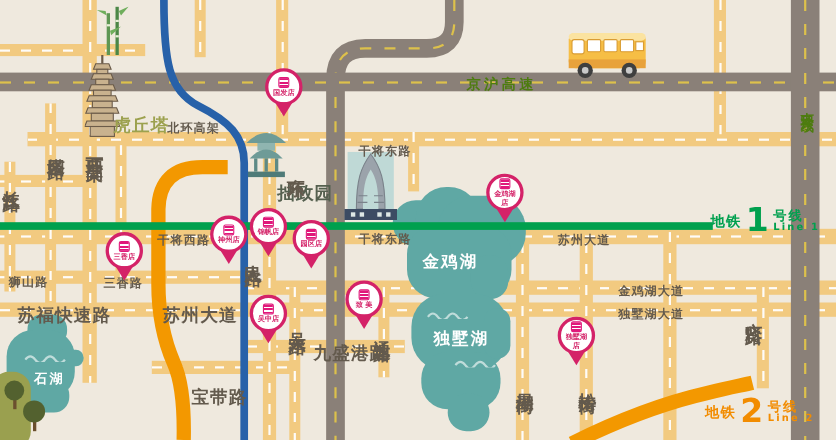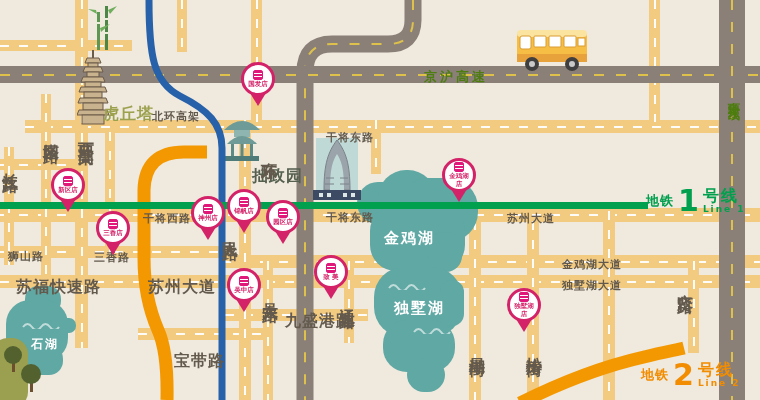--- a/index.html
+++ b/index.html
@@ -32,21 +32,21 @@
   .rl.v{writing-mode:vertical-rl;letter-spacing:2px;}
   .rl.white{color:#4d7c0f;}
   .rl.olive{color:#9CA14E;}
   .rl.small{font-size:16px;}
 
   
   .mlabel{position:absolute;display:flex;align-items:center;gap:4px;font-weight:bold;}
   .mlabel .cn{font-size:13px;letter-spacing:1px;}
   .mlabel .num{font-size:30px;line-height:1;}
   .mlabel .col{display:flex;flex-direction:column;line-height:1.05;}
-  .mlabel .suf{font-size:16px;letter-spacing:2px;}
+  .mlabel .suf{font-size:12px;letter-spacing:2px;}
   .mlabel .en{font-size:9px;letter-spacing:2px;}
   .green-t{color:#00A04E;}
   .orange-t{color:#F28C00;}
 
   
   .pin{position:absolute;width:36px;display:flex;flex-direction:column;align-items:center;cursor:pointer;}
   .pin .head{width:34px;height:34px;background:#FFFFFF;border:3px solid #D42268;border-radius:50%;
     display:flex;flex-direction:column;align-items:center;justify-content:center;gap:1px;}
   .pin .tail{width:0;height:0;border-left:8px solid transparent;border-right:8px solid transparent;
     border-top:13px solid #D42268;margin-top:-3px;}
@@ -235,27 +235,20 @@
     </span>
   </div>
 
   <div class="pin" style="left:240px;top:62px;">
     <span class="head">
         <span class="logo"></span>
         <span class="lbl">国发店</span>
       </span>
     <span class="tail"></span>
   </div>
-  <div class="pin" style="left:50px;top:168px;">
-    <span class="head">
-        <span class="logo"></span>
-        <span class="lbl">新区店</span>
-      </span>
-    <span class="tail"></span>
-  </div>
   <div class="pin" style="left:95px;top:211px;">
     <span class="head">
         <span class="logo"></span>
         <span class="lbl">三香店</span>
       </span>
     <span class="tail"></span>
   </div>
   <div class="pin" style="left:190px;top:196px;">
     <span class="head">
         <span class="logo"></span>

